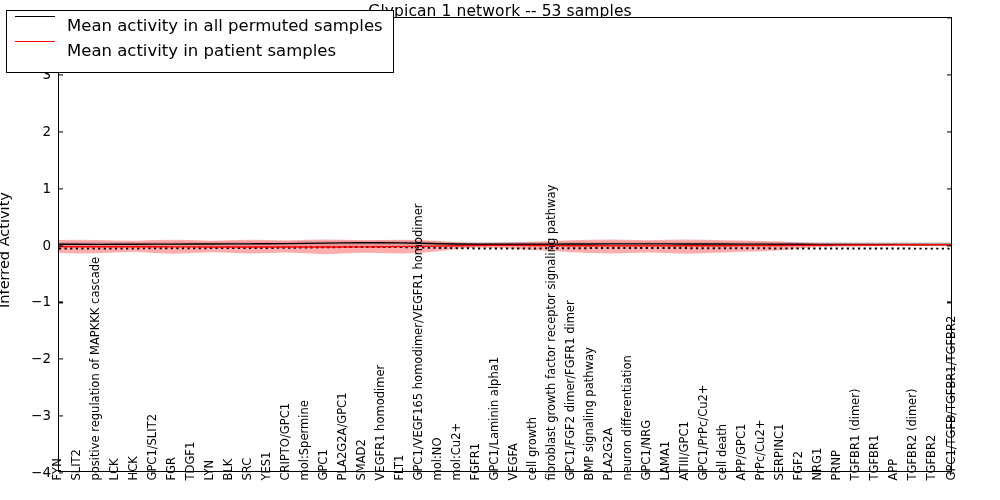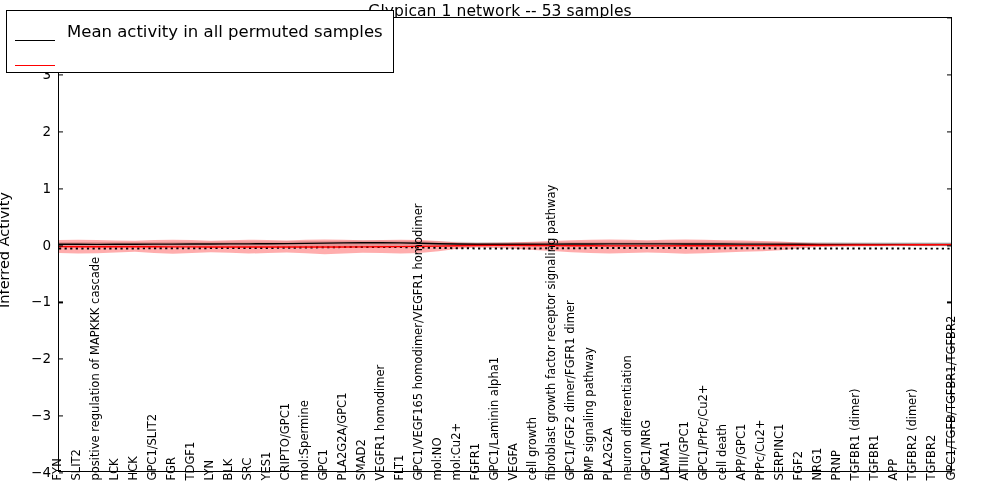--- a/index.html
+++ b/index.html
@@ -38,21 +38,21 @@
     position:absolute;left:58px;top:479px;width:894px;text-align:center;
     font-size:14.5px;
   }
 
   
   #legend{
     position:absolute;left:6px;top:10px;
     border:1.2px solid #000;background:#fff;
     padding:5px 10px 6px 8px;box-sizing:border-box;
   }
-  .legrow{display:flex;align-items:flex-end;height:25px;}
+  .legrow{display:flex;align-items:flex-start;height:25px;}
   .legline{width:40px;height:0;border-top-width:1.6px;border-top-style:solid;margin-right:12px;}
   .legtext{font-size:16.5px;white-space:nowrap;}
 
   
   svg.series{position:absolute;left:0;top:0;width:100%;height:100%;display:block;}
 </style>
 </head>
 <body>
 
 <div id="figure">
@@ -156,16 +156,17 @@
     </div>
 
 
   <div id="legend">
       <div class="legrow">
         <span class="legline" style="border-top-color: rgb(0, 0, 0);"></span>
         <span class="legtext">Mean activity in all permuted samples</span>
       </div>
       <div class="legrow">
         <span class="legline" style="border-top-color: rgb(255, 0, 0);"></span>
+        <span class="legtext">Mean activity in patient samples</span>
       </div>
     </div>
 
 </div>
 
 </body></html>

